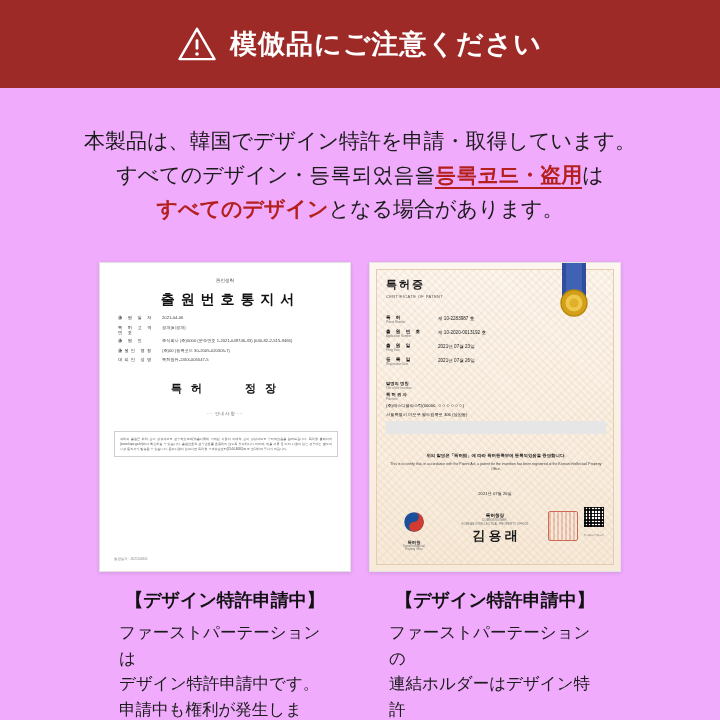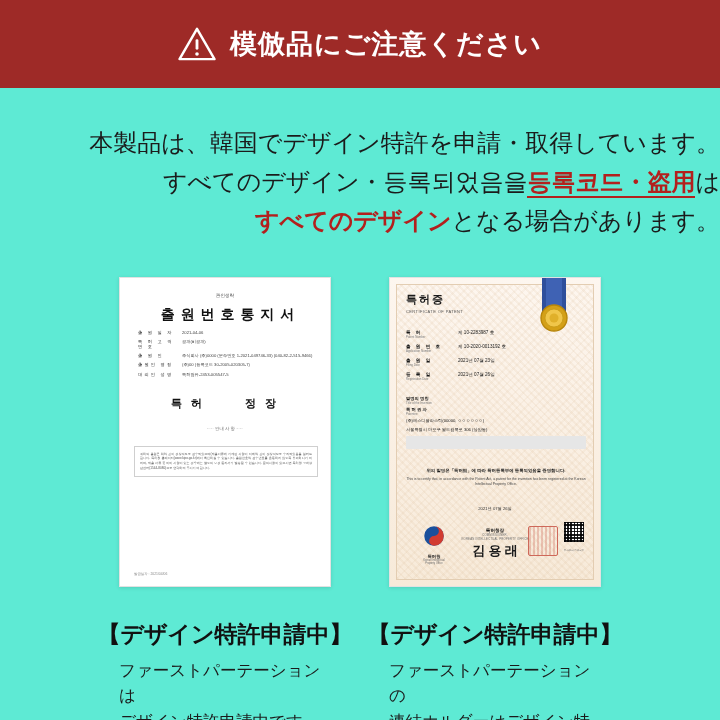--- a/index.html
+++ b/index.html
@@ -5,21 +5,21 @@
   * { box-sizing: border-box; }
   html, body {
     margin: 0; padding: 0;
     width: 720px; height: 720px;
     background: #ffffff;
     font-family: "Liberation Sans", sans-serif;
   }
   .page {
     position: relative;
     width: 720px; height: 720px;
-    background: #5eead4;
+    background: #f0abfc;
     overflow: hidden;
   }
 
   
   .banner {
     width: 720px;
     height: 88px;
     background: #9e2a27;
     display: flex;
     align-items: center;
@@ -35,24 +35,24 @@
     color: #ffffff;
     font-size: 27px;
     font-weight: bold;
     letter-spacing: 1px;
     white-space: nowrap;
   }
 
   
   .intro {
     margin-top: 36px;
-    text-align: right;
+    text-align: center;
     color: #1b1b1b;
     line-height: 1.62;
-    font-size: 24px;
+    font-size: 21px;
   }
   .intro .line { white-space: nowrap; }
   .intro .underline-red {
     color: #b3201d;
     font-weight: bold;
     border-bottom: 2px solid #b3201d;
     padding-bottom: 1px;
   }
   .intro .red-bold {
     color: #b3201d;
@@ -66,21 +66,21 @@
     justify-content: center;
     gap: 58px;
   }
   .doc-col {
     width: 212px;
     display: flex;
     flex-direction: column;
     align-items: center;
   }
   .doc-sheet {
-    width: 212px;
+    width: 252px;
     height: 310px;
     background: #ffffff;
     border: 1px solid #e2e2e2;
     box-shadow: 0 1px 4px rgba(0,0,0,0.12);
     position: relative;
     overflow: hidden;
     font-size: 3.4px;
     color: #333;
     padding-left: 16px;
   }
@@ -212,22 +212,22 @@
     width: 30px; height: 30px;
     border: 1.4px solid #c0392b;
     border-radius: 2px;
     opacity: 0.72;
     background:
       repeating-linear-gradient(90deg, rgba(192,57,43,0.32) 0 1.6px, rgba(255,255,255,0) 1.6px 4px);
   }
 
   
   .cap-title {
-    margin-top: 32px;
-    font-size: 23px;
+    margin-top: 16px;
+    font-size: 18px;
     font-weight: bold;
     color: #111;
     text-align: right;
     white-space: nowrap;
   }
   .cap-body {
     margin-top: 8px;
     font-size: 16.5px;
     color: #1b1b1b;
     line-height: 1.55;

